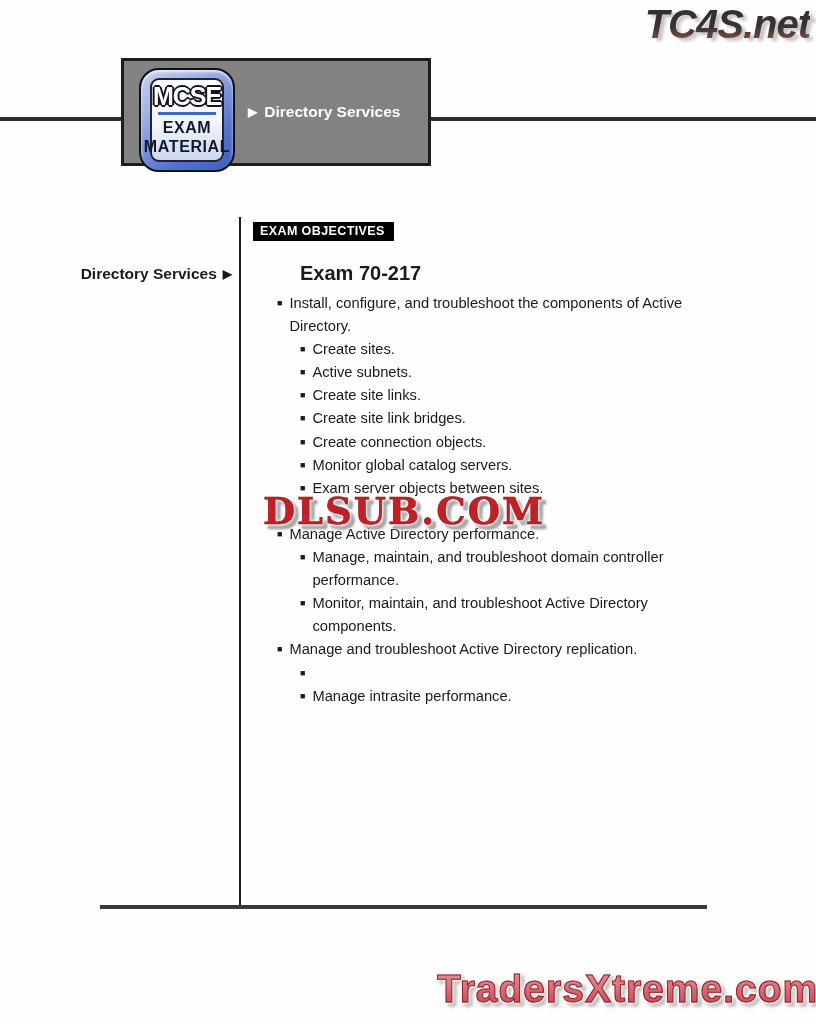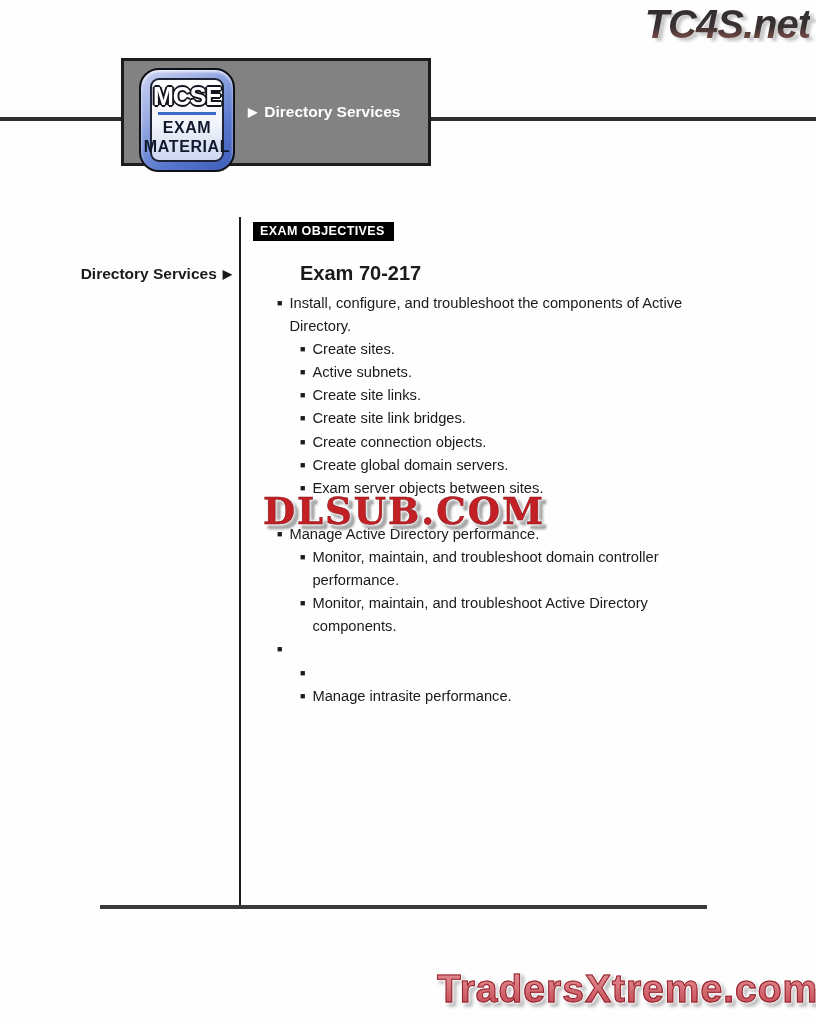--- a/index.html
+++ b/index.html
@@ -178,41 +178,42 @@
     <li class="lvl2">
       <span class="bullet">■</span>
       <span class="txt">Create site link bridges.</span>
       </li>
     <li class="lvl2">
       <span class="bullet">■</span>
       <span class="txt">Create connection objects.</span>
       </li>
     <li class="lvl2">
       <span class="bullet">■</span>
-      <span class="txt">Create global domain servers.</span>
+      <span class="txt">Monitor global catalog servers.</span>
       </li>
     <li class="lvl2">
       <span class="bullet">■</span>
       <span class="txt">Exam server objects between sites.</span>
       </li>
     <li class="spacer"></li>
     <li class="lvl1">
       <span class="bullet">■</span>
       <span class="txt">Manage Active Directory performance.</span>
       </li>
     <li class="lvl2">
       <span class="bullet">■</span>
-      <span class="txt">Monitor, maintain, and troubleshoot domain controller performance.</span>
+      <span class="txt">Manage, maintain, and troubleshoot domain controller performance.</span>
       </li>
     <li class="lvl2">
       <span class="bullet">■</span>
       <span class="txt">Monitor, maintain, and troubleshoot Active Directory components.</span>
       </li>
     <li class="lvl1">
       <span class="bullet">■</span>
+      <span class="txt">Manage and troubleshoot Active Directory replication.</span>
       </li>
     <li class="lvl2">
       <span class="bullet">■</span>
       </li>
     <li class="lvl2">
       <span class="bullet">■</span>
       <span class="txt">Manage intrasite performance.</span>
       </li>
   </ul>
 

